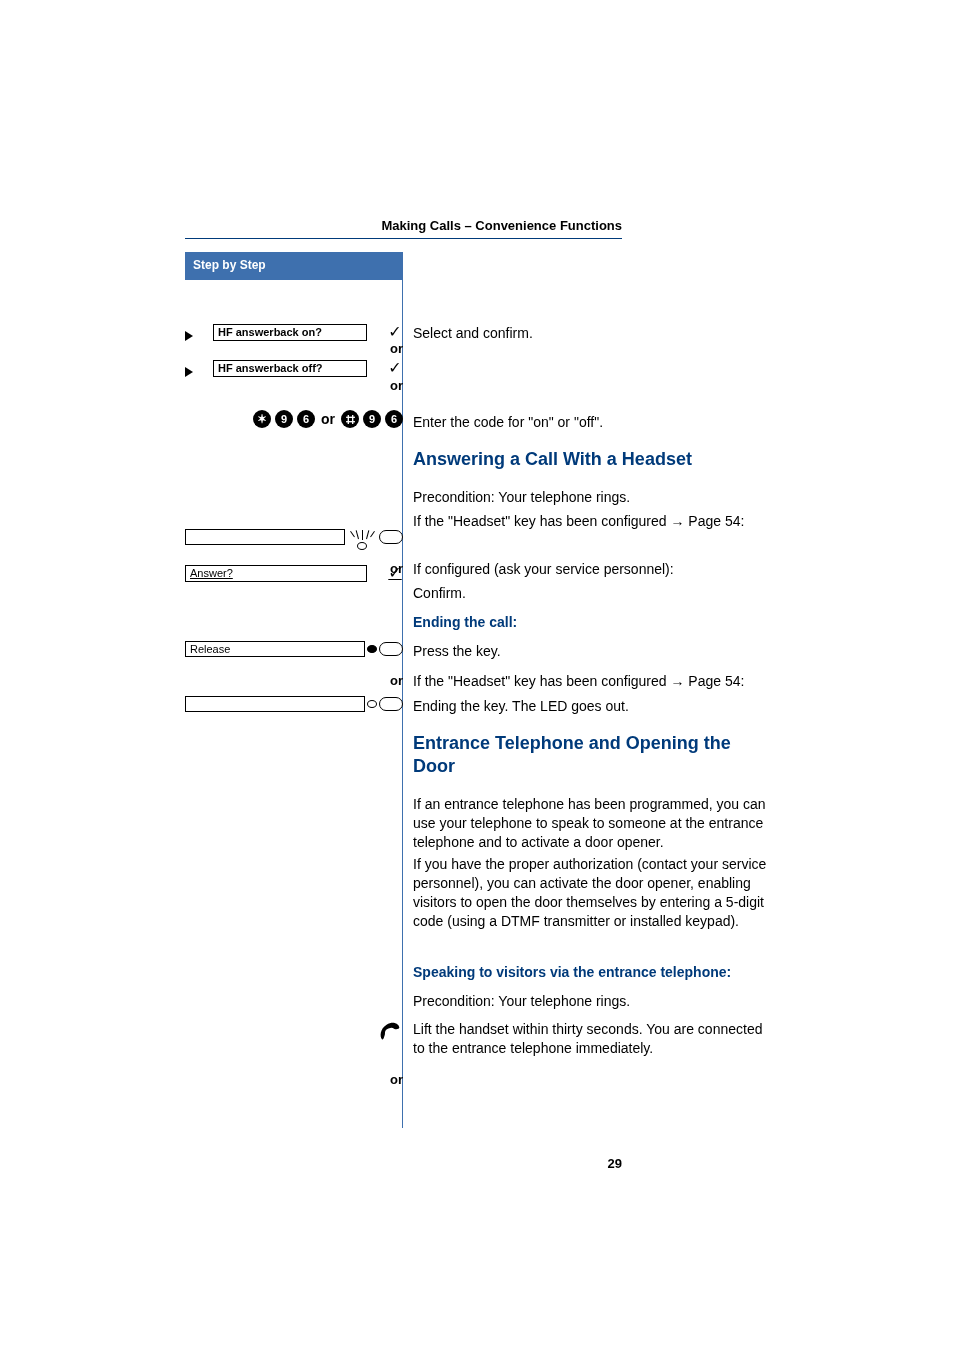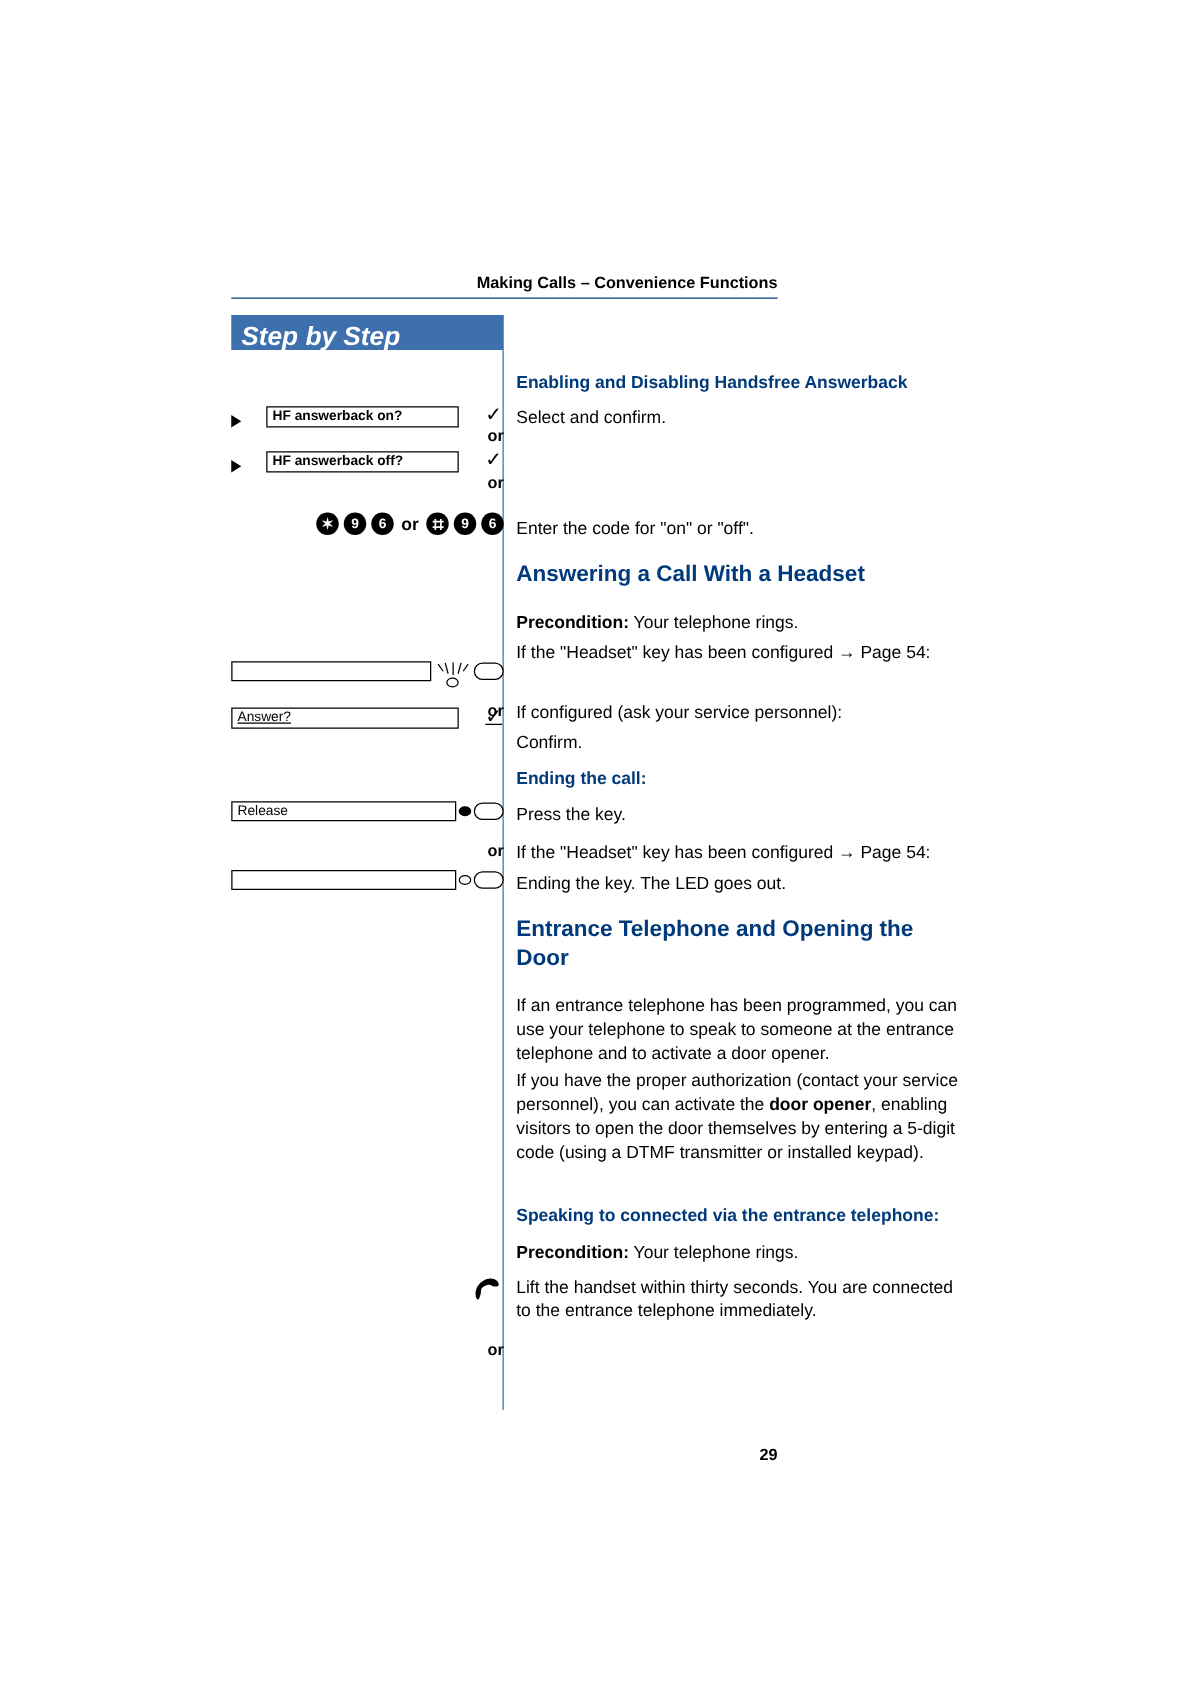--- a/index.html
+++ b/index.html
@@ -33,24 +33,23 @@
   }
   .step-by-step {
     position: absolute;
     top: 252px;
     left: 185px;
     width: 218px;
     height: 28px;
     background: #3e70ae;
     color: #fff;
     font-weight: bold;
-    font-size: 21px;
+    font-size: 12px;
     padding: 6px 8px 0 8px;
     box-sizing: border-box;
-    font-style: italic;
   }
   .vrule {
     position: absolute;
     top: 280px;
     left: 402px;
     width: 1px;
     background: #3e70ae;
     height: 848px;
   }
   .left-col {
@@ -72,21 +71,21 @@
     color: #003a7a;
     font-weight: bold;
     font-size: 18px;
     line-height: 1.25;
   }
   .body-text {
     font-size: 14px;
     line-height: 1.35;
     color: #000;
   }
-  .body-text .bold { font-weight: bold; }
+  .body-text .bold { font-weight: normal; }
   .arrow-inline {
     font-family: Arial, sans-serif;
   }
 
   .or-right {
     text-align: right;
     font-weight: bold;
     font-size: 13px;
   }
 
@@ -211,23 +210,20 @@
 <body>
 
 <div class="page">
 
   <div class="header-title">Making Calls – Convenience Functions</div>
   <div class="header-rule"></div>
 
   <div class="step-by-step">Step by Step</div>
   <div class="vrule"></div>
 
-  <div class="right-col" style="top:297px;">
-    <div class="blue-sub">Enabling and Disabling Handsfree Answerback</div>
-  </div>
   <div class="right-col body-text" style="top:324px;">Select and confirm.</div>
 
   <div class="left-col" style="top:322px;">
     <div class="menu-item">
       <div class="tri"></div>
       <div class="menu-box">HF answerback on?</div>
       <div class="check">✓</div>
     </div>
   </div>
   <div class="left-col or-right" style="top:341px;">or</div>
@@ -322,21 +318,21 @@
 
   <div class="right-col section-title" style="top:732px;">
     <div>Entrance Telephone and Opening the Door</div>
   </div>
 
   <div class="right-col body-text" style="top:795px;">If an entrance telephone has been programmed, you can use your telephone to speak to someone at the entrance telephone and to activate a door opener.</div>
   <div class="right-col body-text" style="top:855px;">
     <span>If you have the proper authorization (contact your service personnel), you can activate the </span><span class="bold">door opener</span><span>, enabling visitors to open the door themselves by entering a 5-digit code (using a DTMF transmitter or installed keypad).</span>
   </div>
 
-  <div class="right-col blue-sub" style="top:964px;">Speaking to connected via the entrance telephone:</div>
+  <div class="right-col blue-sub" style="top:964px;">Speaking to visitors via the entrance telephone:</div>
 
   <div class="right-col body-text" style="top:992px;">
     <span class="bold">Precondition:</span><span> Your telephone rings.</span>
   </div>
 
   <div class="left-col" style="top:1020px; text-align:right;">
     <span class="handset">
       <svg viewBox="0 0 30 20">
           <path d="M3 16 C 2 12, 6 4, 15 3 C 24 2, 28 8, 27 12 C 26 14, 24 13, 22 12 C 20 11, 21 8, 15 8 C 9 8, 10 11, 8 13 C 6 15, 4 18, 3 16 Z" fill="#000"></path>
         </svg>

